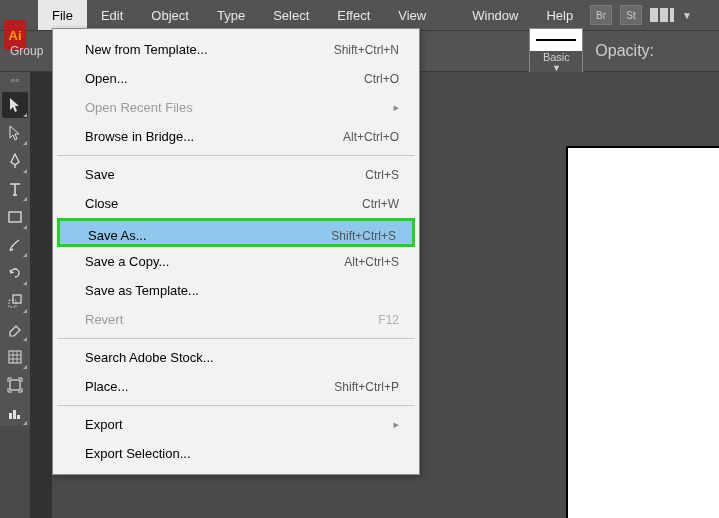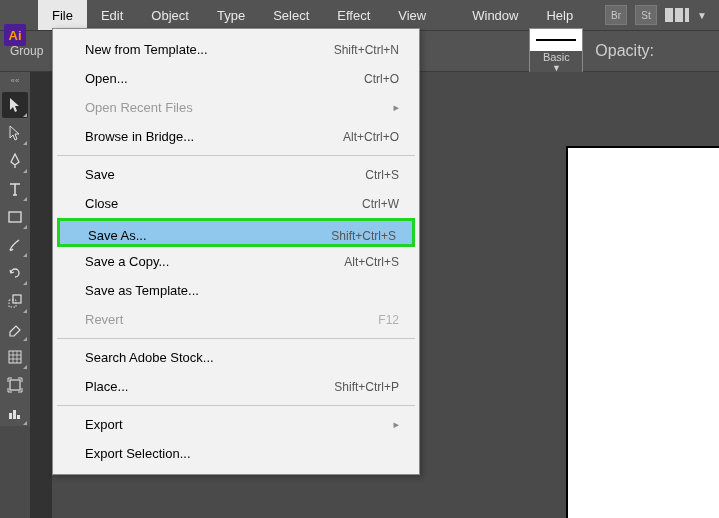--- a/index.html
+++ b/index.html
@@ -1,22 +1,22 @@
 <!DOCTYPE html>
 <html><head>
 <meta charset="utf-8">
 <style>
 * { margin: 0; padding: 0; box-sizing: border-box; font-family: "Segoe UI", Tahoma, sans-serif; }
 body { background: #4a4a4a; width: 719px; height: 518px; overflow: hidden; position: relative; }
 
 .menubar { background: #535353; height: 30px; display: flex; align-items: center; padding-left: 4px; }
-.ai-logo { width: 22px; height: 22px; background: #4c1d95; color: #ff9a00; font-weight: bold; font-size: 13px; display: flex; align-items: center; justify-content: center; margin-right: 12px; border-radius: 2px; margin-top: 40px; }
+.ai-logo { width: 22px; height: 30px; background: #b91c1c; color: #ff9a00; font-weight: bold; font-size: 13px; display: flex; align-items: center; justify-content: center; margin-right: 12px; border-radius: 2px; margin-top: 40px; }
 .menu-item { color: #e8e8e8; font-size: 13px; padding: 0 14px; height: 30px; display: flex; align-items: center; cursor: pointer; }
 .menu-item.active { background: #e8e8e8; color: #000; }
-.menubar-right { margin-left: auto; display: flex; align-items: center; gap: 8px; padding-right: 12px; }
+.menubar-right { margin-left: auto; display: flex; align-items: center; gap: 8px; padding-right: 27px; }
 .mb-badge { width: 22px; height: 20px; background: #6a6a6a; color: #c8c8c8; font-size: 10px; display: flex; align-items: center; justify-content: center; border: 1px solid #7a7a7a; }
 .mb-grid { display: flex; gap: 2px; }
 .mb-grid span { width: 8px; height: 14px; background: #d0d0d0; }
 .mb-chev { color: #d0d0d0; font-size: 10px; }
 
 .controlbar { background: #535353; height: 42px; border-top: 1px solid #3a3a3a; border-bottom: 1px solid #3a3a3a; display: flex; align-items: center; padding-left: 10px; }
 .cb-label { color: #d0d0d0; font-size: 12px; margin-right: 6px; }
 .stroke-sel { margin-left: 480px; display: flex; align-items: center; border: 1px solid #888; background: #535353; flex-direction: column; }
 .stroke-preview { width: 52px; height: 22px; background: #fff; display: flex; align-items: center; justify-content: center; }
 .stroke-line { width: 40px; height: 2px; background: #000; }

